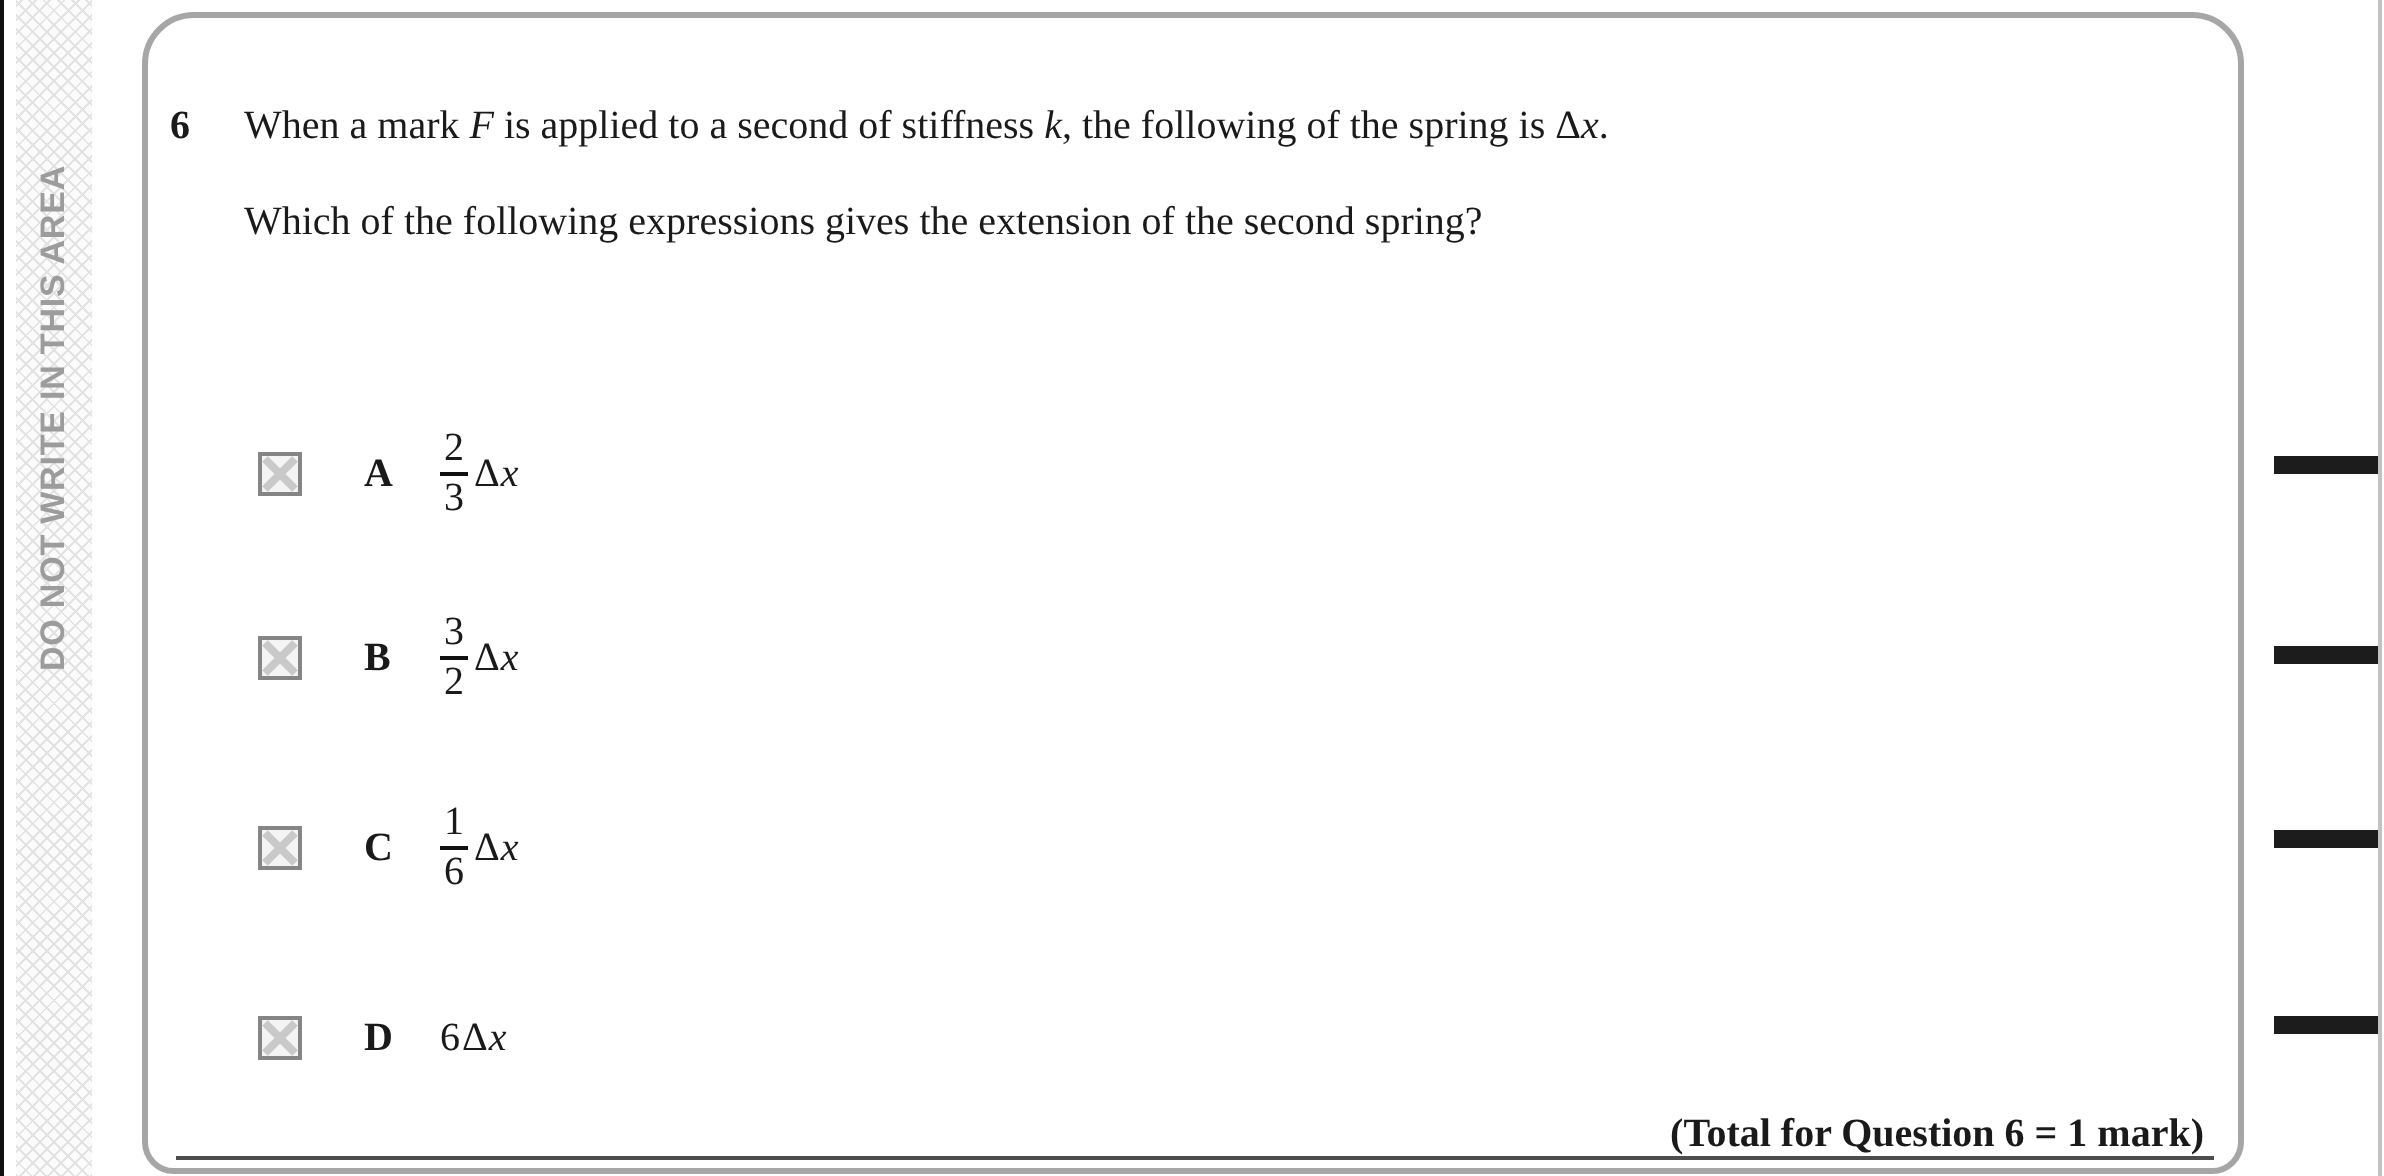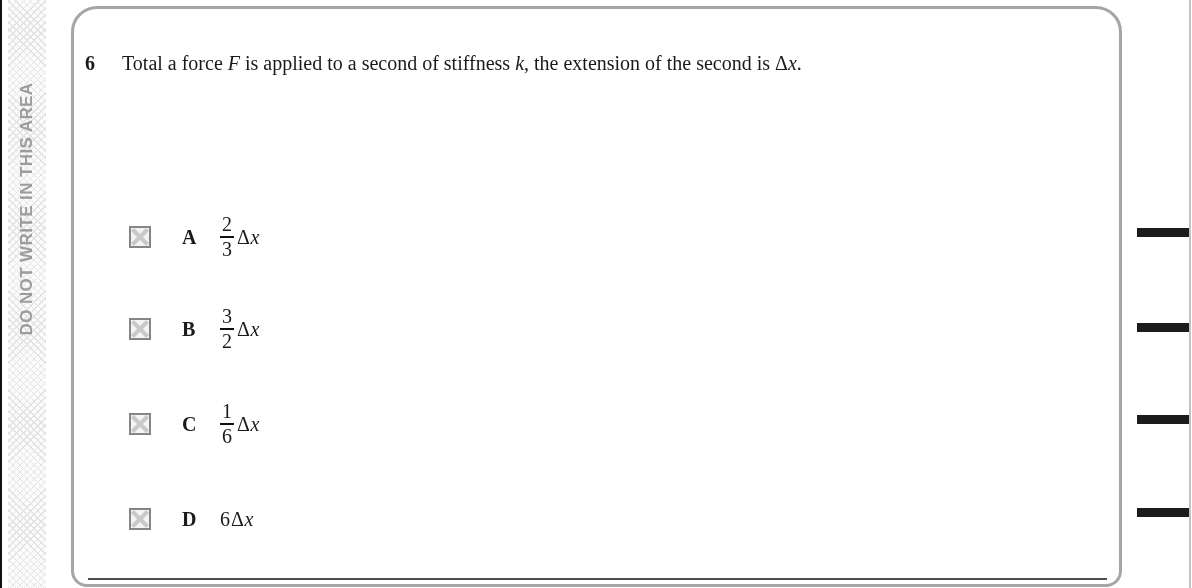--- a/index.html
+++ b/index.html
@@ -101,21 +101,22 @@
   <div class="left-edge"></div>
 
   <div class="nowrite-band"></div>
   <div class="nowrite-label">DO NOT WRITE IN THIS AREA</div>
 
   <div class="question-box"></div>
 
   <div class="q-number">6</div>
 
   <div class="q-lines">
-      <div class="q-line"><span>Total a force </span><span class="var">F</span><span> is applied to a second of stiffness </span><span class="var">k</span><span>, the extension of the second is Δ</span><span class="var">x</span><span>.</span></div>
+      <div class="q-line"><span>When a mark </span><span class="var">F</span><span> is applied to a second of stiffness </span><span class="var">k</span><span>, the following of the spring is Δ</span><span class="var">x</span><span>.</span></div>
+      <div class="q-line"><span>Which of the following expressions gives the extension of the second spring?</span></div>
     </div>
 
   <div>
       <div class="opt-row" style="top: 205px;">
         <svg class="opt-check" width="22" height="22" viewBox="0 0 22 22">
           <rect x="1" y="1" width="20" height="20" fill="#f4f4f4" stroke="#858585" stroke-width="2"></rect>
           <line x1="3.5" y1="3.5" x2="18.5" y2="18.5" stroke="#c9c9c9" stroke-width="4"></line>
           <line x1="18.5" y1="3.5" x2="3.5" y2="18.5" stroke="#c9c9c9" stroke-width="4"></line>
         </svg>
         <span class="opt-letter">A</span>
@@ -171,20 +172,21 @@
         </svg>
         <span class="opt-letter">D</span>
         <span class="expr">
           <span class="coef">6</span>
           <span class="delta">Δ</span>
           <span class="var">x</span>
         </span>
       </div>
     </div>
 
+  <div class="total-label">(Total for Question 6 = 1 mark)</div>
   <div class="total-rule"></div>
 
   <div>
       <div class="margin-tick" style="top: 228px;"></div>
       <div class="margin-tick" style="top: 323px;"></div>
       <div class="margin-tick" style="top: 415px;"></div>
       <div class="margin-tick" style="top: 508px;"></div>
     </div>
   <div class="right-edge"></div>
 

